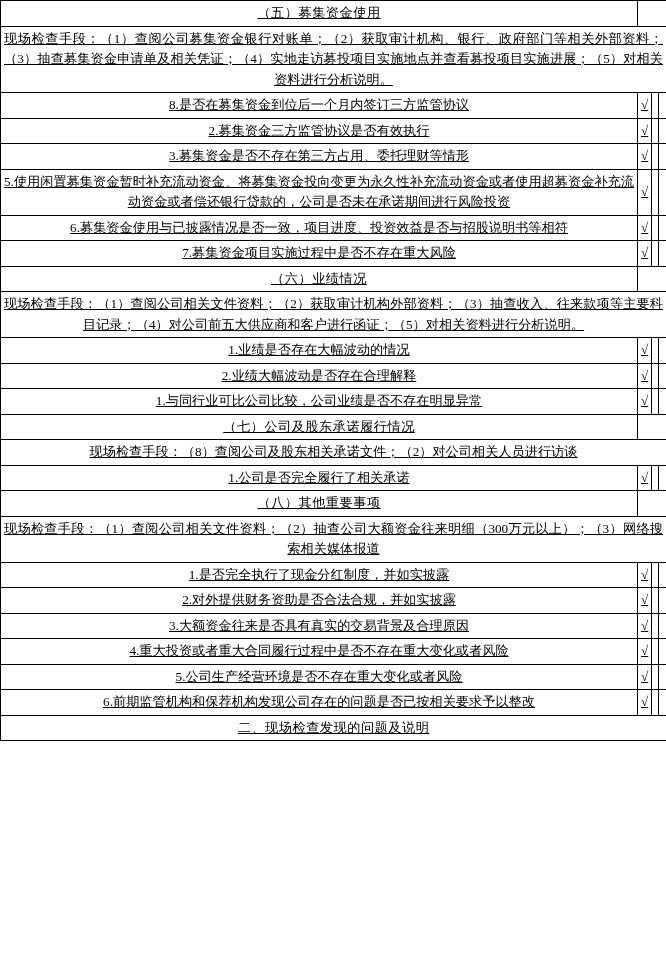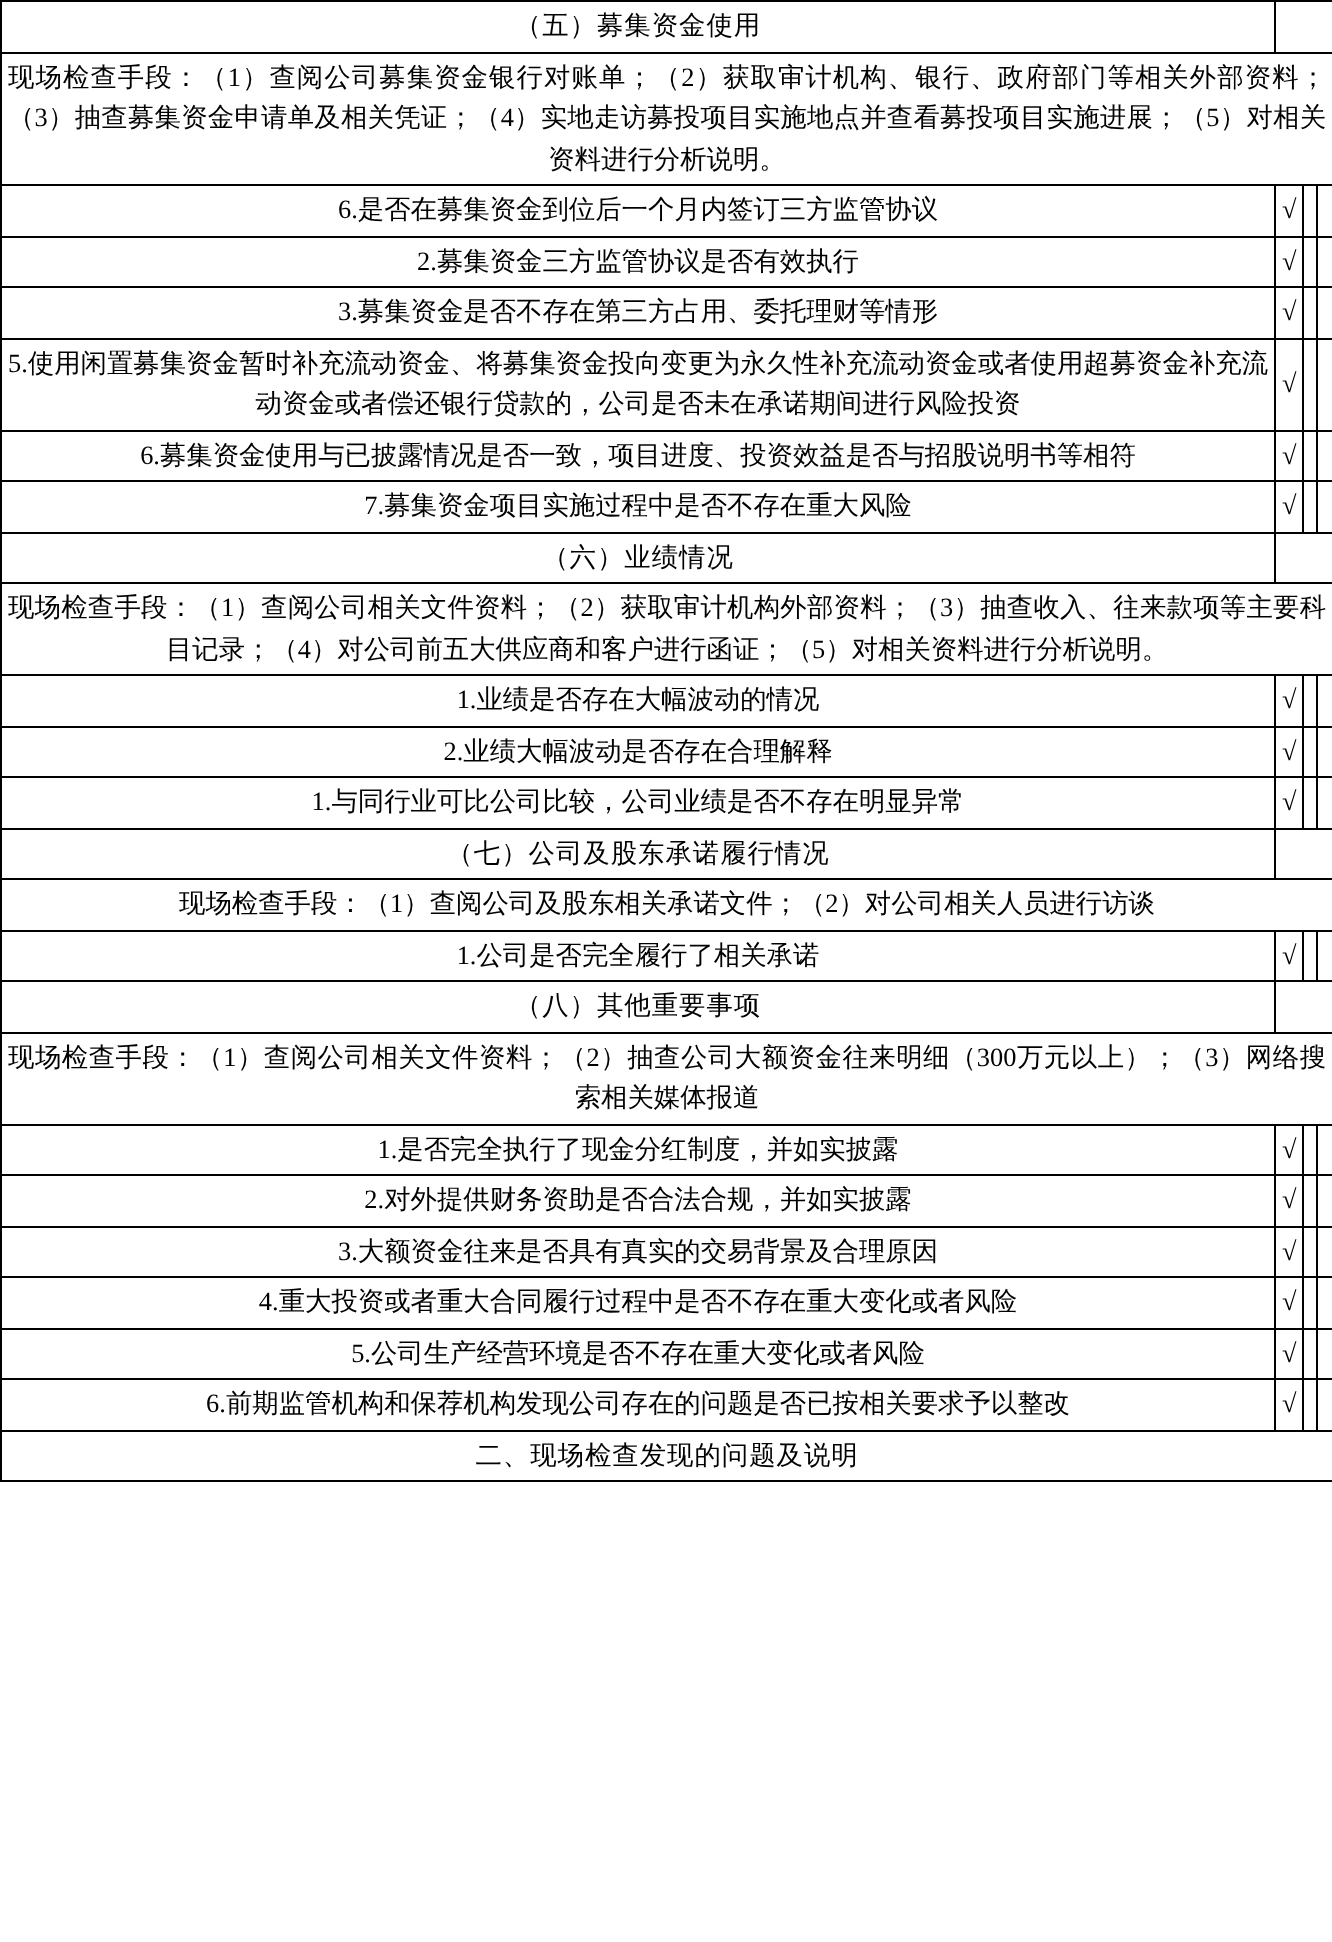--- a/index.html
+++ b/index.html
@@ -13,20 +13,21 @@
     height: 971px;
     font-family: "Liberation Serif", "DejaVu Serif", serif;
     color: #000000;
     overflow: hidden;
   }
   .page {
     width: 666px;
     height: 809px;
     box-sizing: border-box;
     position: relative;
+    text-decoration: underline;
   }
   table.check-table {
     width: 666px;
     border-collapse: collapse;
     table-layout: fixed;
   }
   table.check-table td {
     border: 1px solid #000000;
     padding: 2px 3px;
     font-size: 13.2px;
@@ -90,21 +91,21 @@
 
       <tr>
         <td class="main-center sec-head">（五）募集资金使用</td>
         <td class="narrow" colspan="3"></td>
       </tr>
       <tr>
         <td class="methods" colspan="4">现场检查手段：（1）查阅公司募集资金银行对账单；（2）获取审计机构、银行、政府部门等相关外部资料；（3）抽查募集资金申请单及相关凭证；（4）实地走访募投项目实施地点并查看募投项目实施进展；（5）对相关资料进行分析说明。</td>
       </tr>
 
       <tr>
-        <td class="main-center">6.是否在募集资金到位后一个月内签订三方监管协议</td>
+        <td class="main-center">8.是否在募集资金到位后一个月内签订三方监管协议</td>
         <td class="mark">√</td>
         <td class="narrow"></td>
         <td class="narrow"></td>
       </tr>
       <tr>
         <td class="main-center">2.募集资金三方监管协议是否有效执行</td>
         <td class="mark">√</td>
         <td class="narrow"></td>
         <td class="narrow"></td>
       </tr>
@@ -157,21 +158,21 @@
         <td class="mark">√</td>
         <td class="narrow"></td>
         <td class="narrow"></td>
       </tr>
 
       <tr>
         <td class="main-center sec-head">（七）公司及股东承诺履行情况</td>
         <td class="narrow" colspan="3"></td>
       </tr>
       <tr>
-        <td class="methods" colspan="4">现场检查手段：（1）查阅公司及股东相关承诺文件；（2）对公司相关人员进行访谈</td>
+        <td class="methods" colspan="4">现场检查手段：（8）查阅公司及股东相关承诺文件；（2）对公司相关人员进行访谈</td>
       </tr>
       <tr>
         <td class="main-center">1.公司是否完全履行了相关承诺</td>
         <td class="mark">√</td>
         <td class="narrow"></td>
         <td class="narrow"></td>
       </tr>
 
       <tr>
         <td class="main-center sec-head">（八）其他重要事项</td>

